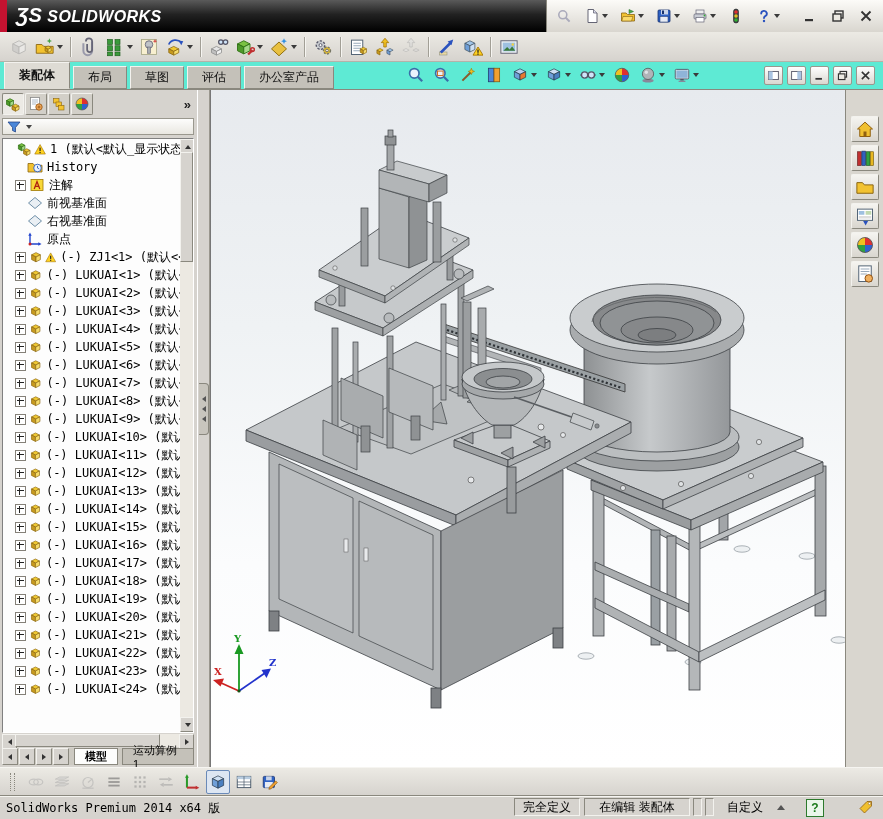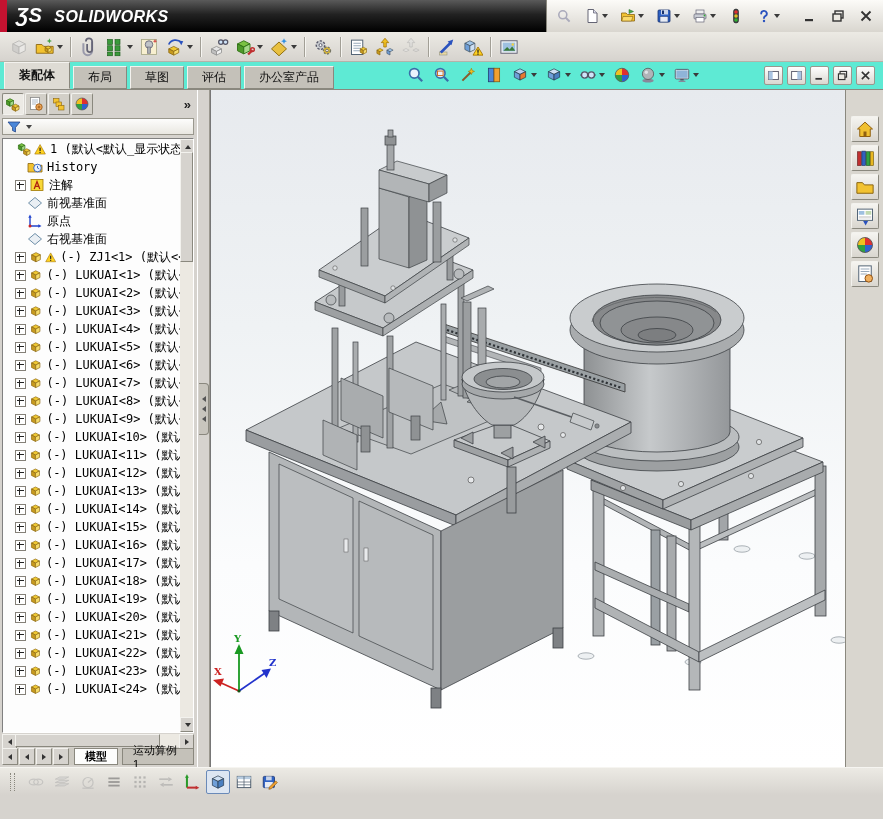--- a/index.html
+++ b/index.html
@@ -4,21 +4,21 @@
 <style>
   html,body{margin:0;padding:0;background:#9aa0a6;}
   #app{position:relative;width:883px;height:819px;background:#d6d3ce;font-family:"Liberation Sans",sans-serif;overflow:hidden;user-select:none;}
   .ic{width:16px;height:16px;display:block;}
   .ic14{width:13px;height:13px}.ic18{width:18px;height:18px}.ic20{width:20px;height:20px}
   .gray{filter:grayscale(1) opacity(.5);}
   
   #titlebar{position:absolute;left:0;top:0;width:883px;height:32px;background:linear-gradient(#5a5a5a,#222 45%,#000);}
   #logored{position:absolute;left:0;top:0;width:7px;height:32px;background:#c41230;}
   #logo{position:absolute;left:16px;top:4px;color:#fff;font-size:16px;font-weight:bold;font-style:italic;letter-spacing:.4px;white-space:nowrap;}
-  #logo .mark{font-size:20px;margin-right:12px;font-style:italic;}
+  #logo .mark{font-size:20px;margin-right:5px;font-style:italic;}
   #menus{position:absolute;left:150px;top:0;height:32px;display:flex;align-items:center;}
   .menu{color:#e4e4e4;font-size:12.5px;padding:0 13px;height:100%;display:flex;align-items:center;}
   #tb-right{position:absolute;right:0;top:0;height:32px;display:flex;align-items:center;background:linear-gradient(#fcfbf8,#d9d6cf);border-left:1px solid #8a887e;padding:0 3px;}
   #tb-right .tbtn{margin:0 3px;}
   .winbtns{display:flex;margin-left:10px;}
   .winbtns .tbtn{margin:0 2px;}
   
   .tbtn{display:flex;align-items:center;padding:2px;border:1px solid transparent;border-radius:2px;}
   .tbtn.sel{border:1px solid #6a8ab8;background:#dde6f2;}
   .tbtn.actv{border:1px solid #8a887e;background:#efeee9;border-color:#808080 #fff #fff #808080;}
@@ -801,31 +801,31 @@
               <span class="texp"></span>
               <svg class="ic" viewBox="0 0 16 16">
                 <use href="#s-plane"></use>
               </svg>
               <span class="lbl">前视基准面</span>
             </div>
             <div class="trow">
               <span class="tind"></span>
               <span class="texp"></span>
               <svg class="ic" viewBox="0 0 16 16">
+                <use href="#s-plane"></use>
+              </svg>
+              <span class="lbl">右视基准面</span>
+            </div>
+            <div class="trow">
+              <span class="tind"></span>
+              <span class="texp"></span>
+              <svg class="ic" viewBox="0 0 16 16">
                 <use href="#s-origin"></use>
               </svg>
               <span class="lbl">原点</span>
-            </div>
-            <div class="trow">
-              <span class="tind"></span>
-              <span class="texp"></span>
-              <svg class="ic" viewBox="0 0 16 16">
-                <use href="#s-plane"></use>
-              </svg>
-              <span class="lbl">右视基准面</span>
             </div>
             <div class="trow">
               <span class="tind"></span>
               <span class="texp has"></span>
               <svg class="ic" viewBox="0 0 16 16">
                 <use href="#s-part"></use>
               </svg>
               <svg class="ic twarn" viewBox="0 0 16 16" style="width: 13px; height: 13px;">
                 <use href="#s-warn"></use>
               </svg>
@@ -1346,13 +1346,30 @@
           </svg>
         </span>
         <span class="tbtn">
           <svg class="ic ic18" viewBox="0 0 16 16">
             <use href="#s-save-copy"></use>
           </svg>
         </span>
       </span>
   </div>
 
+  <div id="statusbar">
+    <span id="st-left">SolidWorks Premium 2014 x64 版</span>
+    <span id="st-def" class="st-seg">完全定义</span>
+    <span id="st-edit" class="st-seg">在编辑 装配体</span>
+    <span id="st-sp1" class="st-seg"></span>
+    <span id="st-sp2" class="st-seg"></span>
+    <span id="st-cust" class="st-seg">
+        <span>自定义</span>
+        <span class="caret-up"></span>
+      </span>
+    <span id="st-help">?</span>
+    <span id="st-tag">
+        <svg class="ic">
+          <use href="#s-tag"></use>
+        </svg>
+      </span>
+  </div>
 </div>
 
 </body></html>

